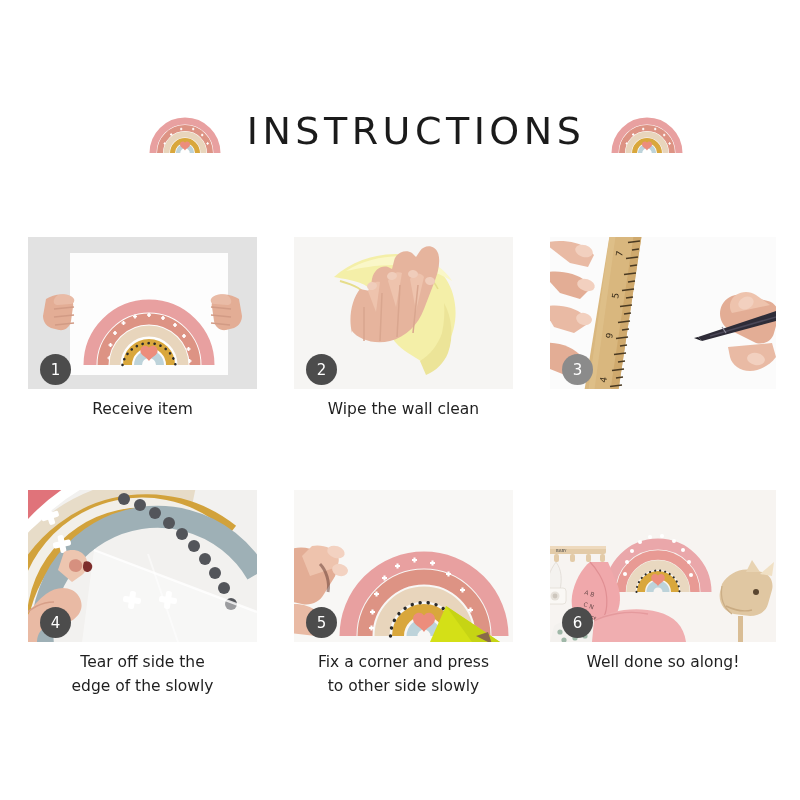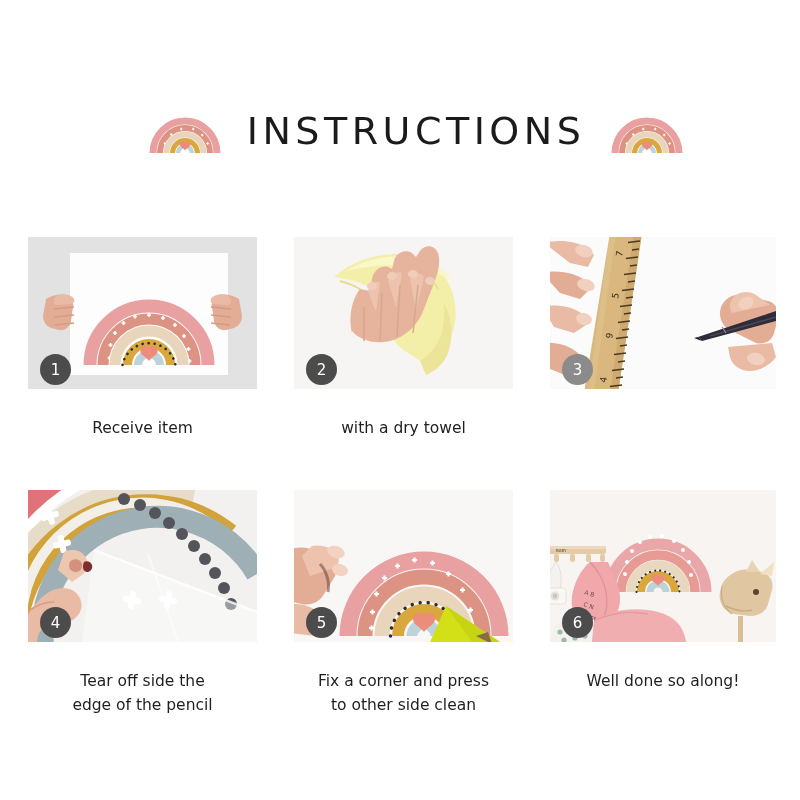--- a/index.html
+++ b/index.html
@@ -38,21 +38,21 @@
   .badge {
     position: absolute; left: 12px; bottom: 4px;
     width: 31px; height: 31px; border-radius: 50%;
     background: #4c4c4c; color: #fff;
     font-size: 15px; font-family: "DejaVu Sans", sans-serif;
     display: flex; align-items: center; justify-content: center;
     z-index: 40;
   }
   .badge.light { background: #8b8b8b; }
   .caption {
-    margin-top: 28px; text-align: center;
+    margin-top: 9px; text-align: center;
     font-size: 15.5px; line-height: 1.52; color: #1f1f1f;
     font-family: "DejaVu Sans", sans-serif;
     padding: 0 2px;
   }
 
   
   .p1 { background:#e2e2e2; }
 
   
   .p2 { background:#f4f4f2; }
@@ -202,21 +202,21 @@
               <ellipse cx="78" cy="49" rx="5" ry="4" transform="rotate(-12 78 49)"></ellipse>
               <ellipse cx="98" cy="39" rx="5" ry="4" transform="rotate(-8 98 39)"></ellipse>
               <ellipse cx="119" cy="37" rx="5" ry="4" transform="rotate(4 119 37)"></ellipse>
               <ellipse cx="136" cy="44" rx="5" ry="4" transform="rotate(14 136 44)"></ellipse>
             </g>
           </g>
         </svg>
         <div class="badge">2</div>
       </div>
       <div class="caption">
-        <div>with a dry towel</div>
+        <div>Wipe the wall clean</div>
       </div>
     </div>
 
     <div class="cellwrap">
       <div class="panel p3">
         <svg width="226" height="152" viewBox="0 0 226 152">
           <rect x="0" y="0" width="226" height="152" fill="#fbfbfb"></rect>
 
           <g>
             <path d="M-6 6 c14-4 34-2 44 6 l6 6 -6 12 -18-4 z" fill="#e9baa4"></path>
@@ -345,21 +345,21 @@
             <path d="M36 62 c8-4 18-2 22 6 3 6 1 13-4 17 l-10 7 -14-12 z" fill="#edc6b0"></path>
             <path d="M44 70 c4-2 9 0 10 4 1 4-2 8-6 8 -4 0-7-3-7-6 0-3 1-5 3-6z" fill="#d6907f"></path>
             <path d="M56 72 c3-2 7 0 8 3 1 3-1 6-4 7 -3 0-5-2-5-5 0-2 .5-4 1-5z" fill="#7e2e2c"></path>
             <path d="M-6 128 c8-10 20-16 32-16" stroke="#d69e88" stroke-width="1.6" fill="none"></path>
           </g>
         </svg>
         <div class="badge">4</div>
       </div>
       <div class="caption">
         <div>Tear off side the</div>
-        <div>edge of the pencil</div>
+        <div>edge of the slowly</div>
       </div>
     </div>
 
     <div class="cellwrap">
       <div class="panel p5">
         <svg width="219" height="152" viewBox="0 0 219 152">
           <rect x="0" y="0" width="219" height="152" fill="#f8f7f5"></rect>
           <g fill="none" stroke-linecap="butt">
             <path d="M54 146 A76 76 0 0 1 206 146" stroke="#e8a0a0" stroke-width="17"></path>
             <path d="M71 146 A59 59 0 0 1 189 146" stroke="#dd9384" stroke-width="15"></path>
@@ -399,21 +399,21 @@
           <g>
             <path d="M152 116 L206 152 L136 152 Z" fill="#d4e017"></path>
             <path d="M152 116 L206 152 L178 152 Z" fill="#c6d414"></path>
             <path d="M182 146 l16 8 -4 -12 z" fill="#8a6a4a"></path>
           </g>
         </svg>
         <div class="badge">5</div>
       </div>
       <div class="caption">
         <div>Fix a corner and press</div>
-        <div>to other side clean</div>
+        <div>to other side slowly</div>
       </div>
     </div>
 
     <div class="cellwrap">
       <div class="panel p6">
         <svg width="226" height="152" viewBox="0 0 226 152">
           <rect x="0" y="0" width="226" height="152" fill="#f7f4f1"></rect>
 
           <g fill="none" stroke-linecap="butt" transform="translate(54,8)">
             <path d="M6 94 A48 48 0 0 1 102 94" stroke="#eaa7aa" stroke-width="11"></path>

